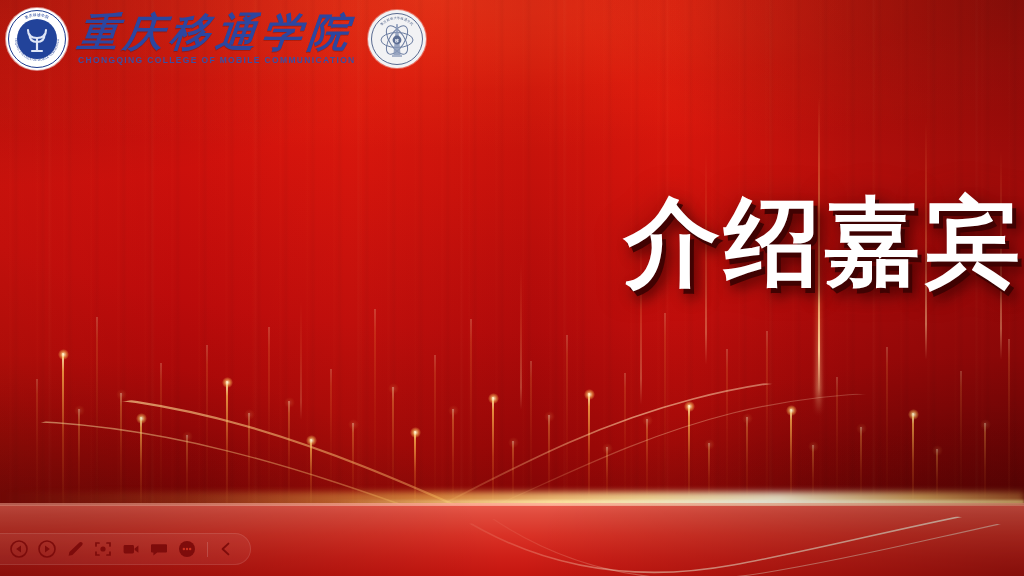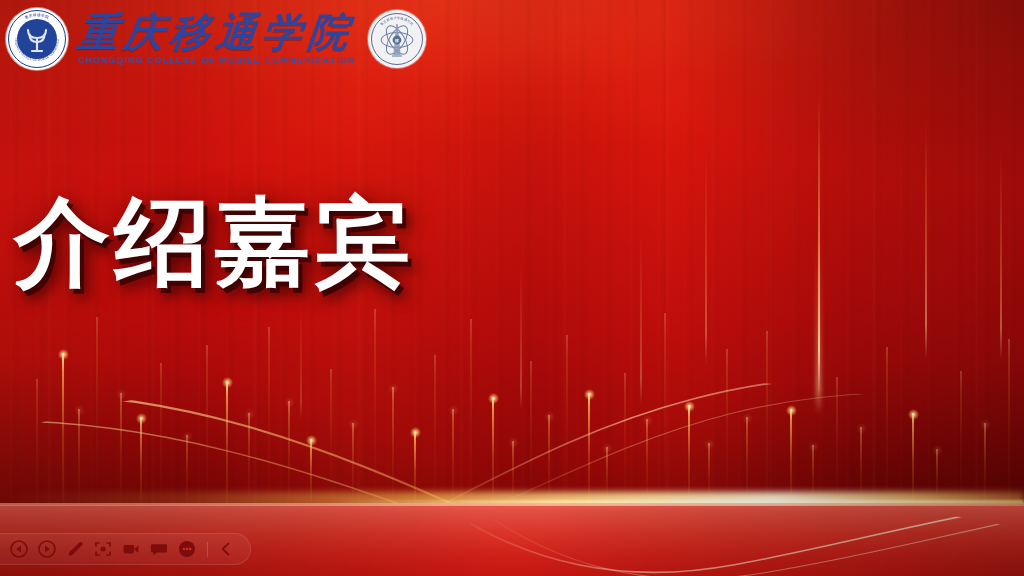--- a/index.html
+++ b/index.html
@@ -149,21 +149,21 @@
     position:relative;width:58px;height:58px;border-radius:50%;
     margin-left:12px;background:#f2f2f4;
     box-shadow:0 0 0 1px rgba(255,255,255,.35);
   }
   .emblem-ring{position:absolute;inset:3px;border-radius:50%;border:1px solid #5a6b90;}
   .emblem-svg{position:absolute;inset:0;}
 
   
   .title{
     position:absolute;left:0;right:0;top:186px;
-    text-align:left;
+    text-align:right;
     font-family:"Liberation Sans",sans-serif;
     font-size:96px;line-height:112px;font-weight:700;
     color:#ffffff;
     letter-spacing:4px;
     text-shadow:
        4px 5px 0 rgba(60,2,2,.92),
        7px 9px 14px rgba(40,0,0,.75),
        0 0 30px rgba(90,5,5,.55);
     white-space:nowrap;
     margin-left:14px;

